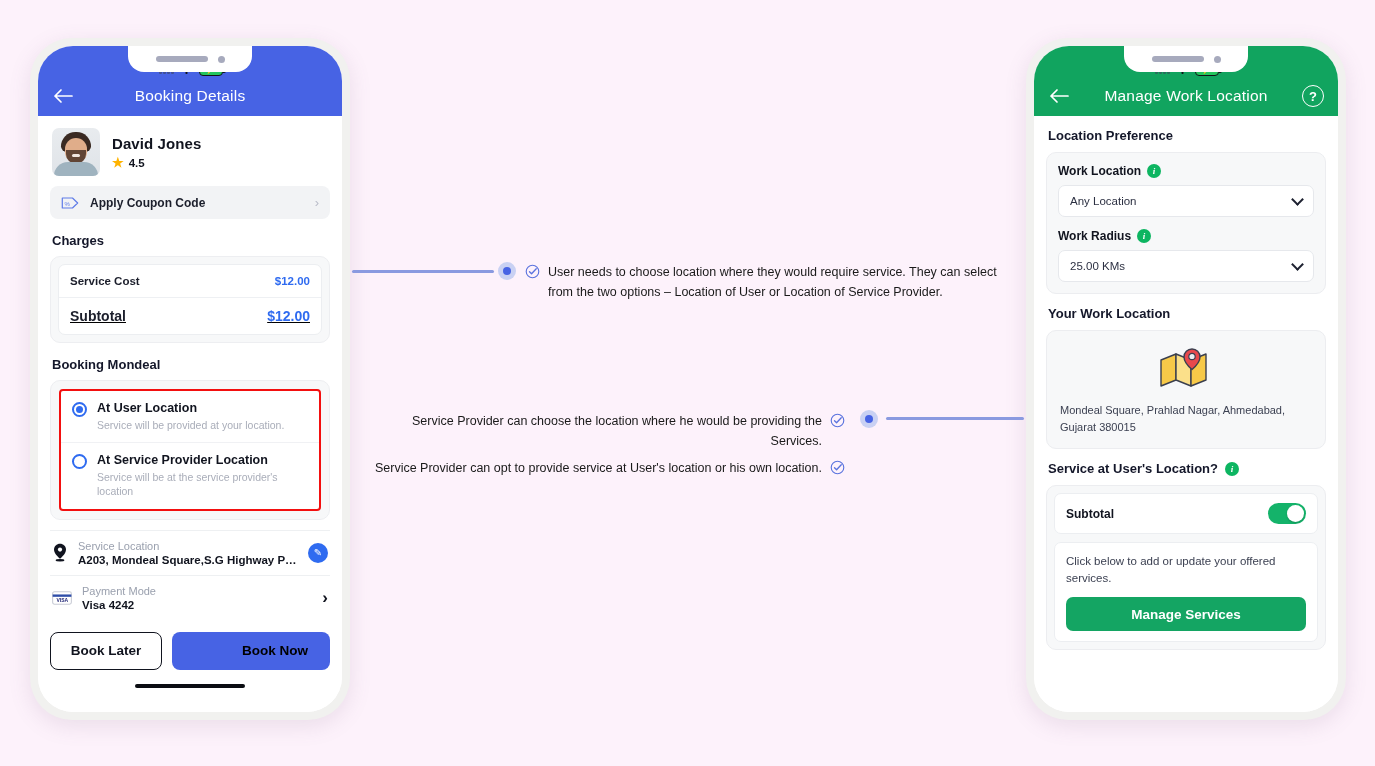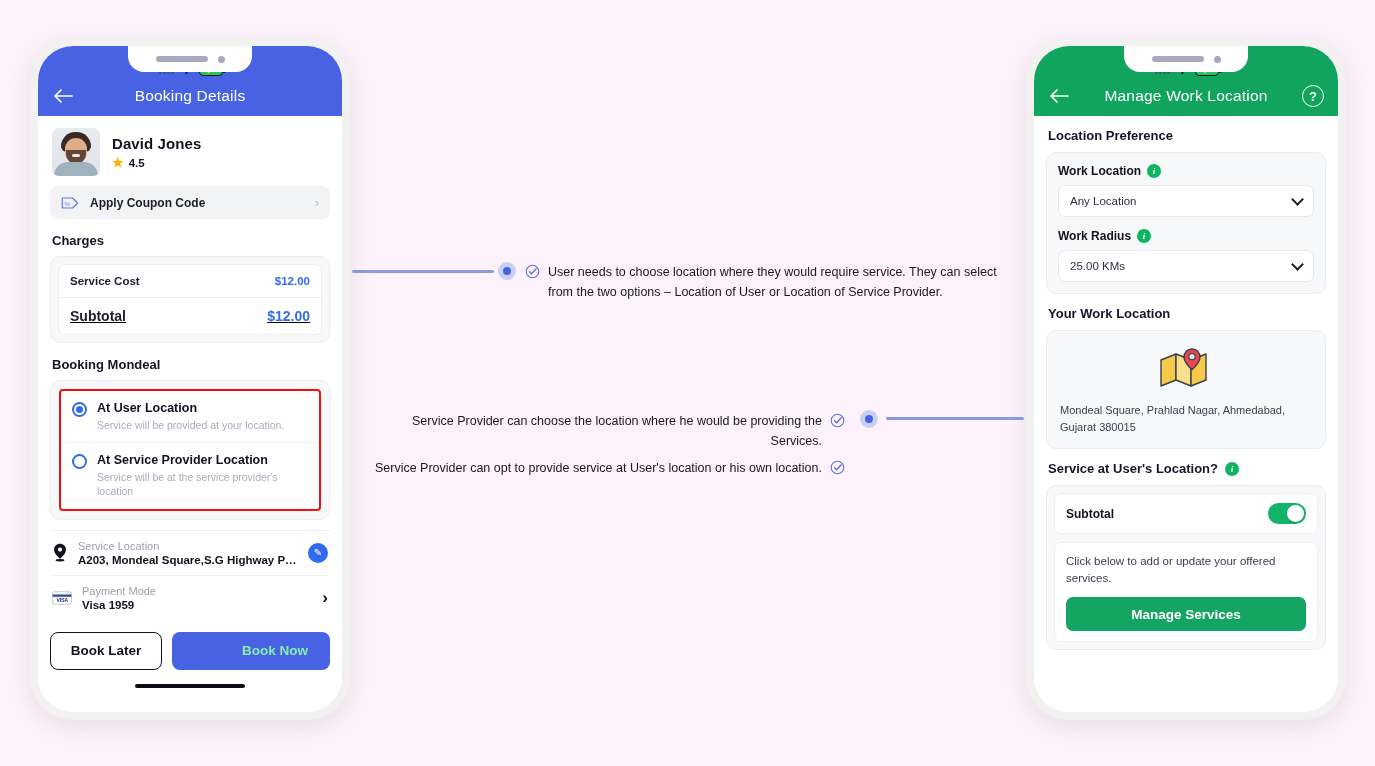--- a/index.html
+++ b/index.html
@@ -136,21 +136,21 @@
   .info-value { font-size: 11.5px; font-weight: 700; color:#11141f; margin-top:2px;
                 white-space:nowrap; overflow:hidden; text-overflow:ellipsis; }
   .edit-fab { width:20px;height:20px;border-radius:50%;background:#2f6bf0;color:#fff;
               display:flex;align-items:center;justify-content:center;font-size:10px;}
   .chev-dark { color:#11141f; font-size:17px; font-weight:700; }
 
   .btn-row { display:flex; gap:10px; padding: 12px; }
   .btn { flex:1; height: 38px; border-radius: 8px; display:flex; align-items:center; justify-content:center;
          font-size: 13.5px; font-weight: 700; }
   .btn-outline { border:1.6px solid #11141f; color:#11141f; background:#fff; }
-  .btn-primary { background:#4763e4; color:#86efac;padding-left:48px; }
+  .btn-primary { background:#4763e4; color:#000000;padding-left:48px; }
   .home-ind { width:110px;height:4px;background:#0b0d12;border-radius:3px;margin: 2px auto 0 auto; }
 
   
   .body-right { background:#fff; height: calc(100% - 70px); padding: 0; }
   .rsec-title { font-size: 13px; font-weight: 700; color:#14172a; padding: 12px 14px 9px 14px;
                 display:flex; align-items:center; gap:7px; }
   .rcard { margin: 0 12px; background:#f7f8f9; border:1px solid #ecedf0; border-radius: 10px; padding: 11px; }
   .flabel { font-size: 12px; font-weight: 700; color:#11141f; display:flex; align-items:center; gap:6px; }
   .info-dot {
     width: 14px; height:14px; border-radius:50%; background:#0db561; color:#fff;
@@ -316,21 +316,21 @@
             <div class="edit-fab">✎</div>
           </div>
           <div class="info-row">
             <svg width="20" height="14" viewBox="0 0 22 15">
               <rect x="0.7" y="0.7" width="20.6" height="13.6" rx="2" fill="#fff" stroke="#c9ccd6" stroke-width="1.2"></rect>
               <rect x="0.7" y="3.6" width="20.6" height="2.6" fill="#2f4da8"></rect>
               <text x="5" y="12" font-size="5.5" fill="#1a1f71" font-weight="bold" font-family="Liberation Sans, sans-serif">VISA</text>
             </svg>
             <div class="info-text">
               <div class="info-label">Payment Mode</div>
-              <div class="info-value">Visa 1959</div>
+              <div class="info-value">Visa 4242</div>
             </div>
             <div class="chev-dark">›</div>
           </div>
         </div>
 
         <div class="btn-row">
           <div class="btn btn-outline">Book Later</div>
           <div class="btn btn-primary">Book Now</div>
         </div>
         <div class="home-ind"></div>

